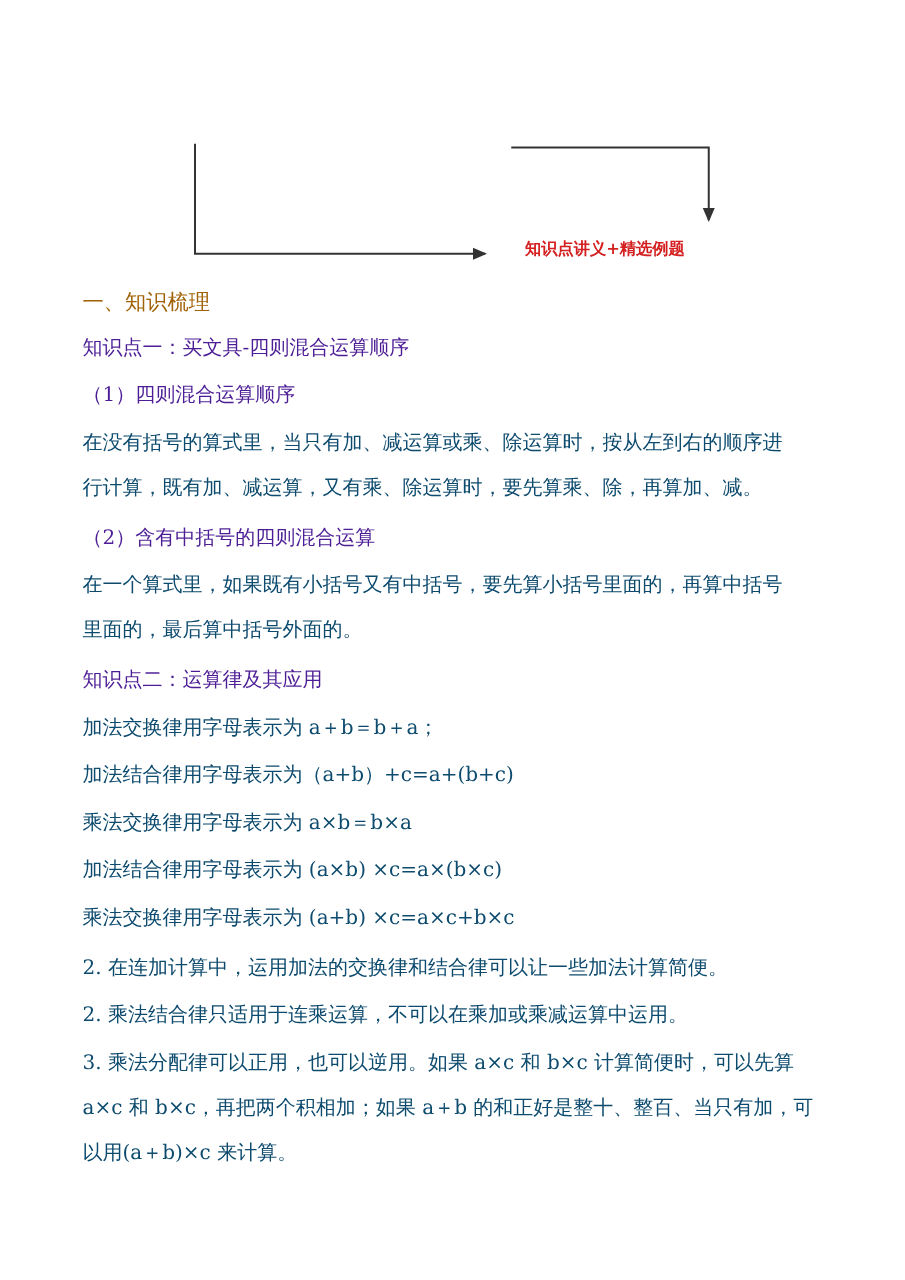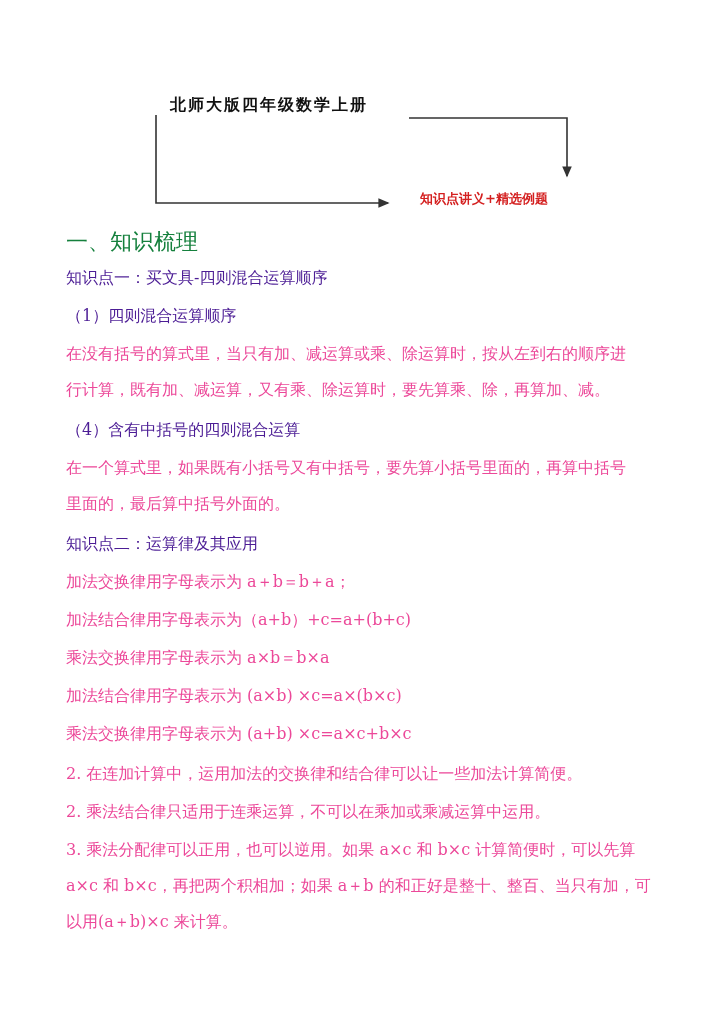--- a/index.html
+++ b/index.html
@@ -60,59 +60,58 @@
       width: 600px;
     }
     .line {
       position: absolute;
       left: 0;
       white-space: nowrap;
       font-size: 16px;
       line-height: 24px;
     }
     .section-heading {
-      color: #15803d;
+      color: #a16207;
       font-family: "DejaVu Sans", sans-serif;
-      font-size: 22px;
+      font-size: 17px;
     }
     .red {
       color: #4c1d95;
     }
     .blue {
-      color: #ec4899;
+      color: #0c4a6e;
     }
   </style>
 </head>
 <body>
 
 <div class="banner">
   <svg width="724" height="220">
     <defs>
       <marker id="arrow" markerWidth="8" markerHeight="8" refX="6" refY="4" orient="auto">
         <path d="M0,1 L7,4 L0,7 Z" fill="#333"></path>
       </marker>
     </defs>
 
     <polyline points="156,115 156,203 388,203" fill="none" stroke="#333" stroke-width="1.6" marker-end="url(#arrow)"></polyline>
 
     <polyline points="409,118 567,118 567,176" fill="none" stroke="#333" stroke-width="1.6" marker-end="url(#arrow)"></polyline>
   </svg>
-  <div class="banner-subtitle">北师大版四年级数学上册</div>
   <div class="banner-tag">知识点讲义+精选例题</div>
 </div>
 
 <div class="content">
   <div class="line section-heading" style="top:2px">一、知识梳理</div>
 
   <div class="line red" style="top:38px">知识点一：买文具-四则混合运算顺序</div>
   <div class="line red" style="top:76px">（1）四则混合运算顺序</div>
   <div class="line blue" style="top:114px">在没有括号的算式里，当只有加、减运算或乘、除运算时，按从左到右的顺序进</div>
   <div class="line blue" style="top:150px">行计算，既有加、减运算，又有乘、除运算时，要先算乘、除，再算加、减。</div>
 
-  <div class="line red" style="top:190px">（4）含有中括号的四则混合运算</div>
+  <div class="line red" style="top:190px">（2）含有中括号的四则混合运算</div>
   <div class="line blue" style="top:228px">在一个算式里，如果既有小括号又有中括号，要先算小括号里面的，再算中括号</div>
   <div class="line blue" style="top:264px">里面的，最后算中括号外面的。</div>
 
   <div class="line red" style="top:304px">知识点二：运算律及其应用</div>
   <div class="line blue" style="top:342px">加法交换律用字母表示为 a＋b＝b＋a；</div>
   <div class="line blue" style="top:380px">加法结合律用字母表示为（a+b）+c=a+(b+c)</div>
   <div class="line blue" style="top:418px">乘法交换律用字母表示为 a×b＝b×a</div>
   <div class="line blue" style="top:456px">加法结合律用字母表示为 (a×b) ×c=a×(b×c)</div>
   <div class="line blue" style="top:494px">乘法交换律用字母表示为 (a+b) ×c=a×c+b×c</div>
 

